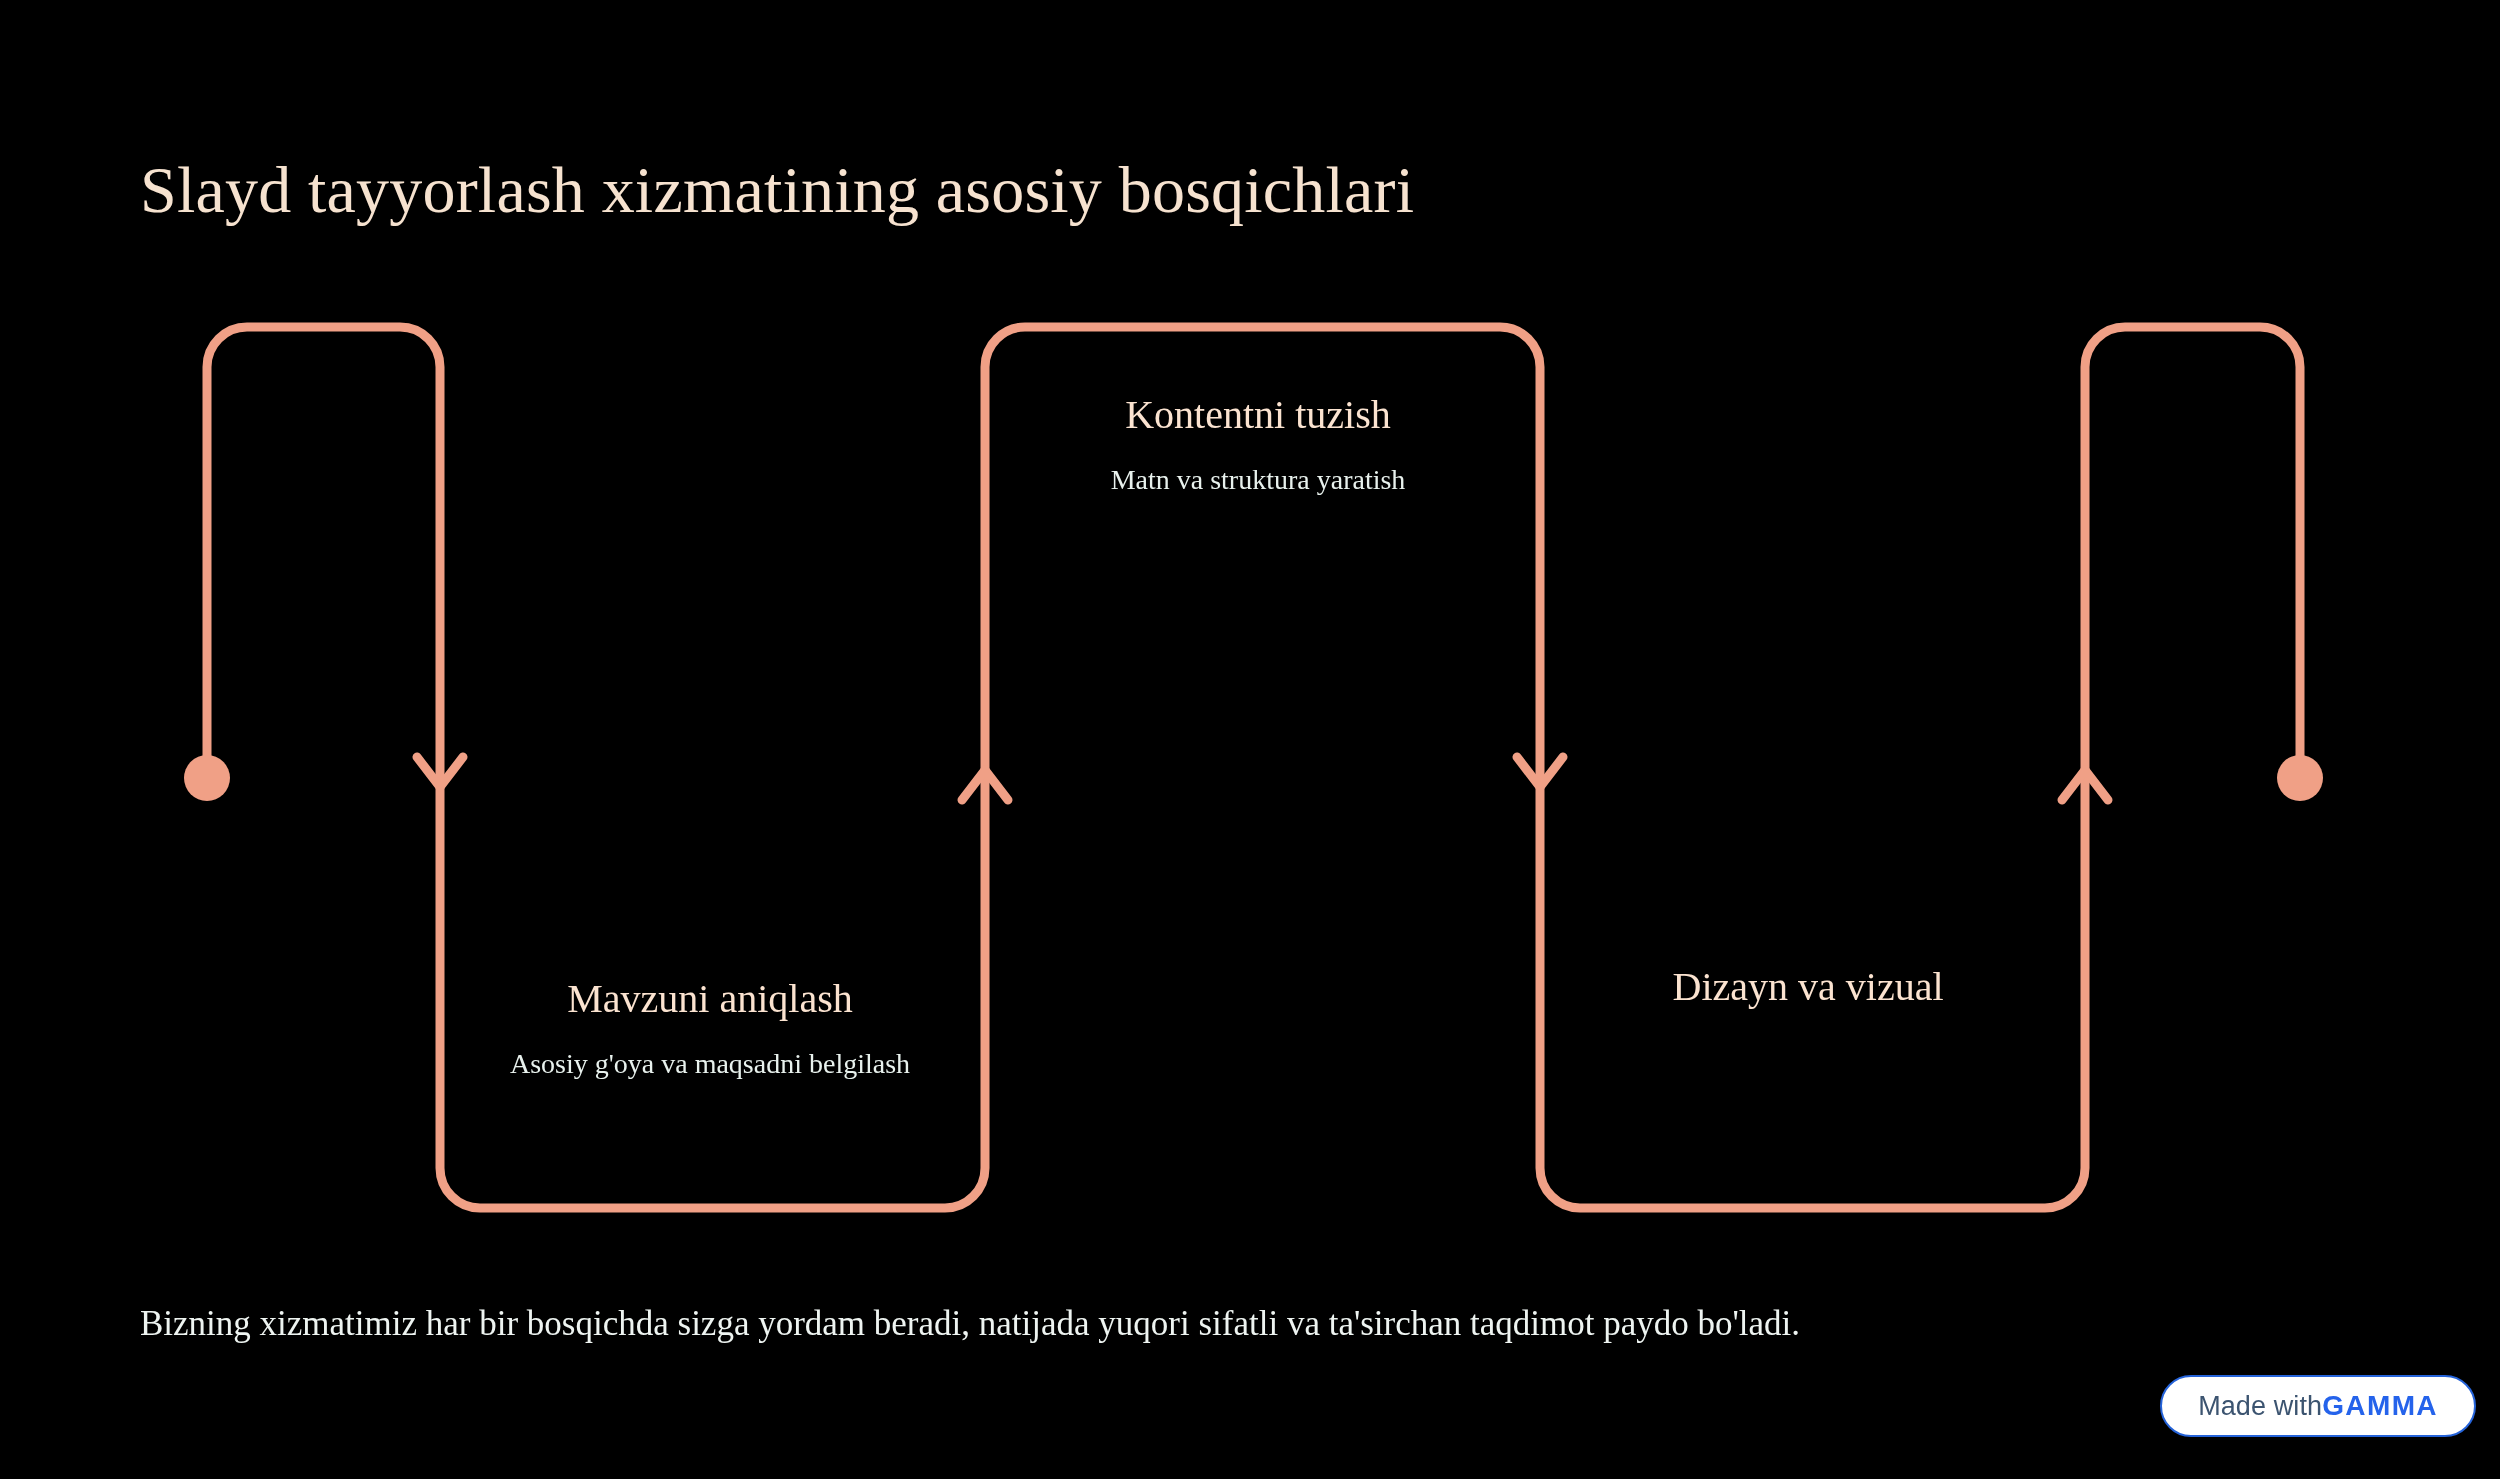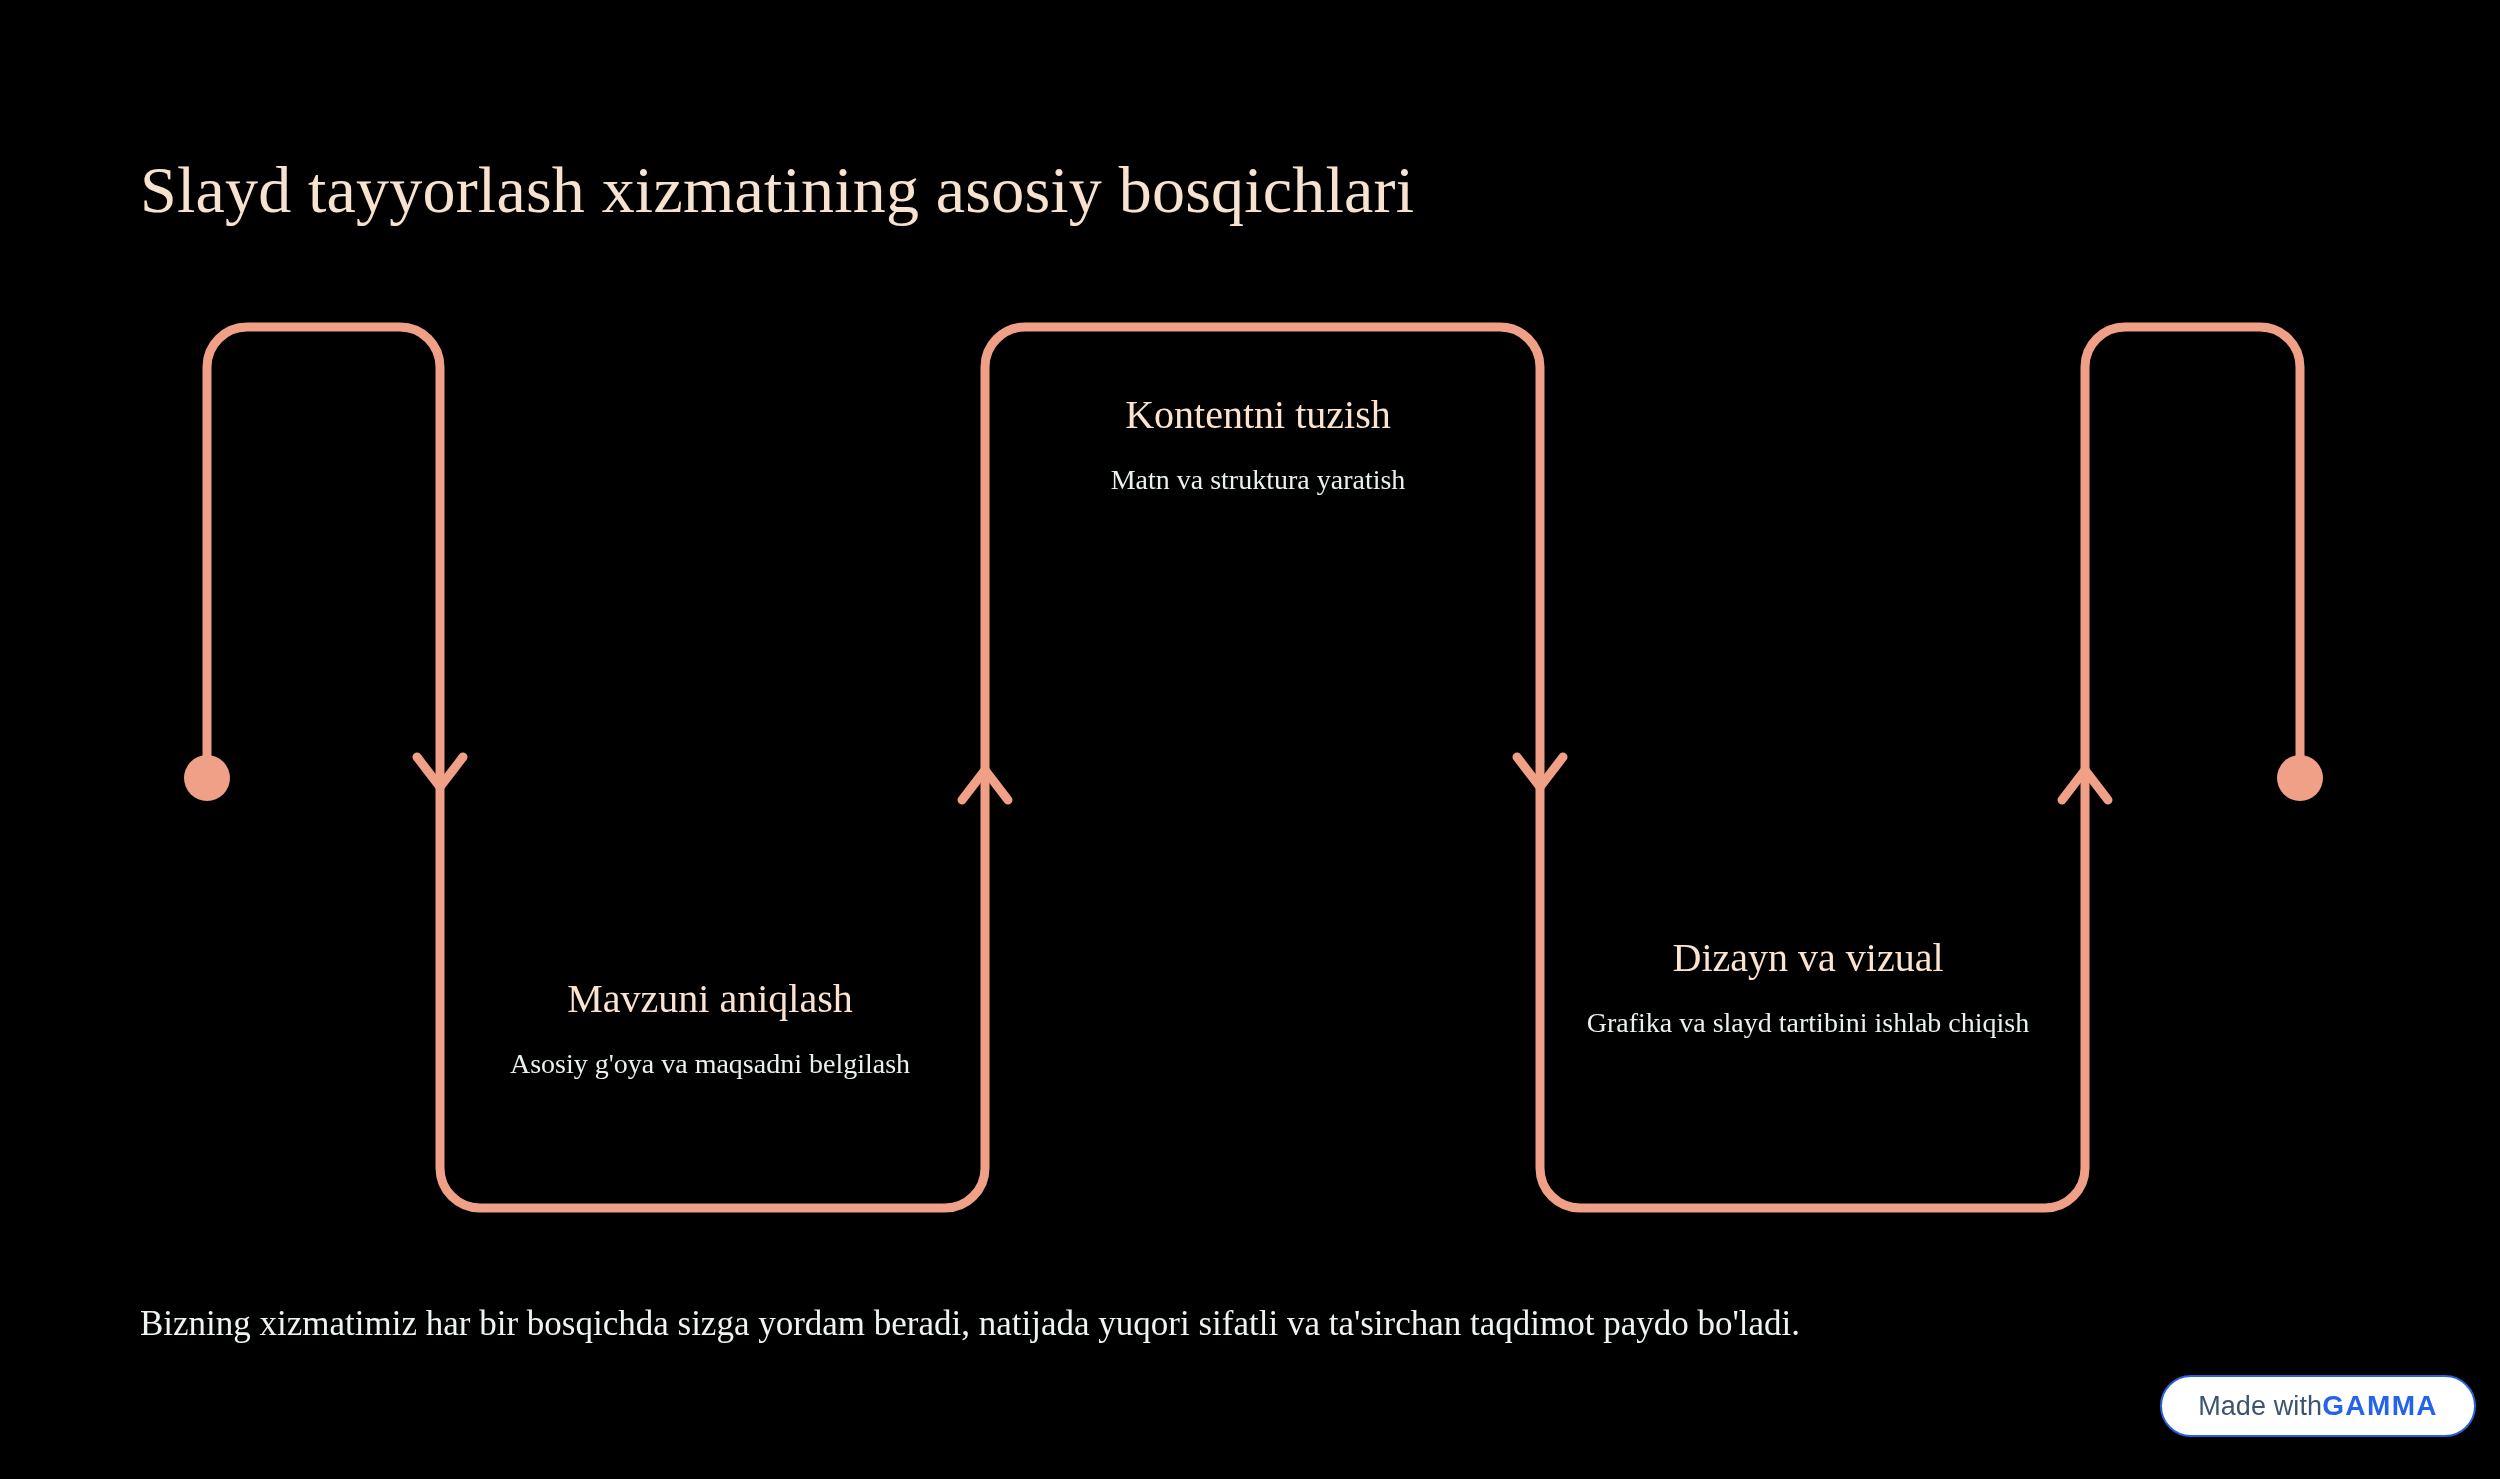--- a/index.html
+++ b/index.html
@@ -73,21 +73,21 @@
     font-family: Liberation Serif, serif;
     font-size: 28px;
     font-weight: 400;
     line-height: 1.38;
     color: #e8f1ed;
     margin: 0;
   }
 
   #step-1 { left: 460px;  top: 975px;  width: 500px; }
   #step-2 { left: 1008px; top: 375px;  width: 500px; margin-top: 16px; }
-  #step-3 { left: 1558px; top: 934px;  width: 500px; }
+  #step-3 { left: 1558px; top: 963px;  width: 500px; }
 
   
   #caption {
     position: absolute;
     left: 140px;
     top: 1300px;
     width: 2230px;
     font-family: Liberation Serif, serif;
     font-size: 35px;
     font-weight: 400;
@@ -182,21 +182,20 @@
       <div class="step-desc">Asosiy g'oya va maqsadni belgilash</div>
     </div>
 
     <div class="step" id="step-2">
       <div class="step-title">Kontentni tuzish</div>
       <div class="step-desc">Matn va struktura yaratish</div>
     </div>
 
     <div class="step" id="step-3">
       <div class="step-title">Dizayn va vizual</div>
-      <div class="step-desc">Grafika va slayd tartibini ishlab chiqish</div>
     </div>
   </div>
 
   <div id="caption">Bizning xizmatimiz har bir bosqichda sizga yordam beradi, natijada yuqori sifatli va ta'sirchan taqdimot paydo bo'ladi.</div>
 
   <div id="gamma-badge">
     <span id="gamma-badge-label">Made with</span>
     <span id="gamma-badge-brand">GAMMA</span>
   </div>
 

